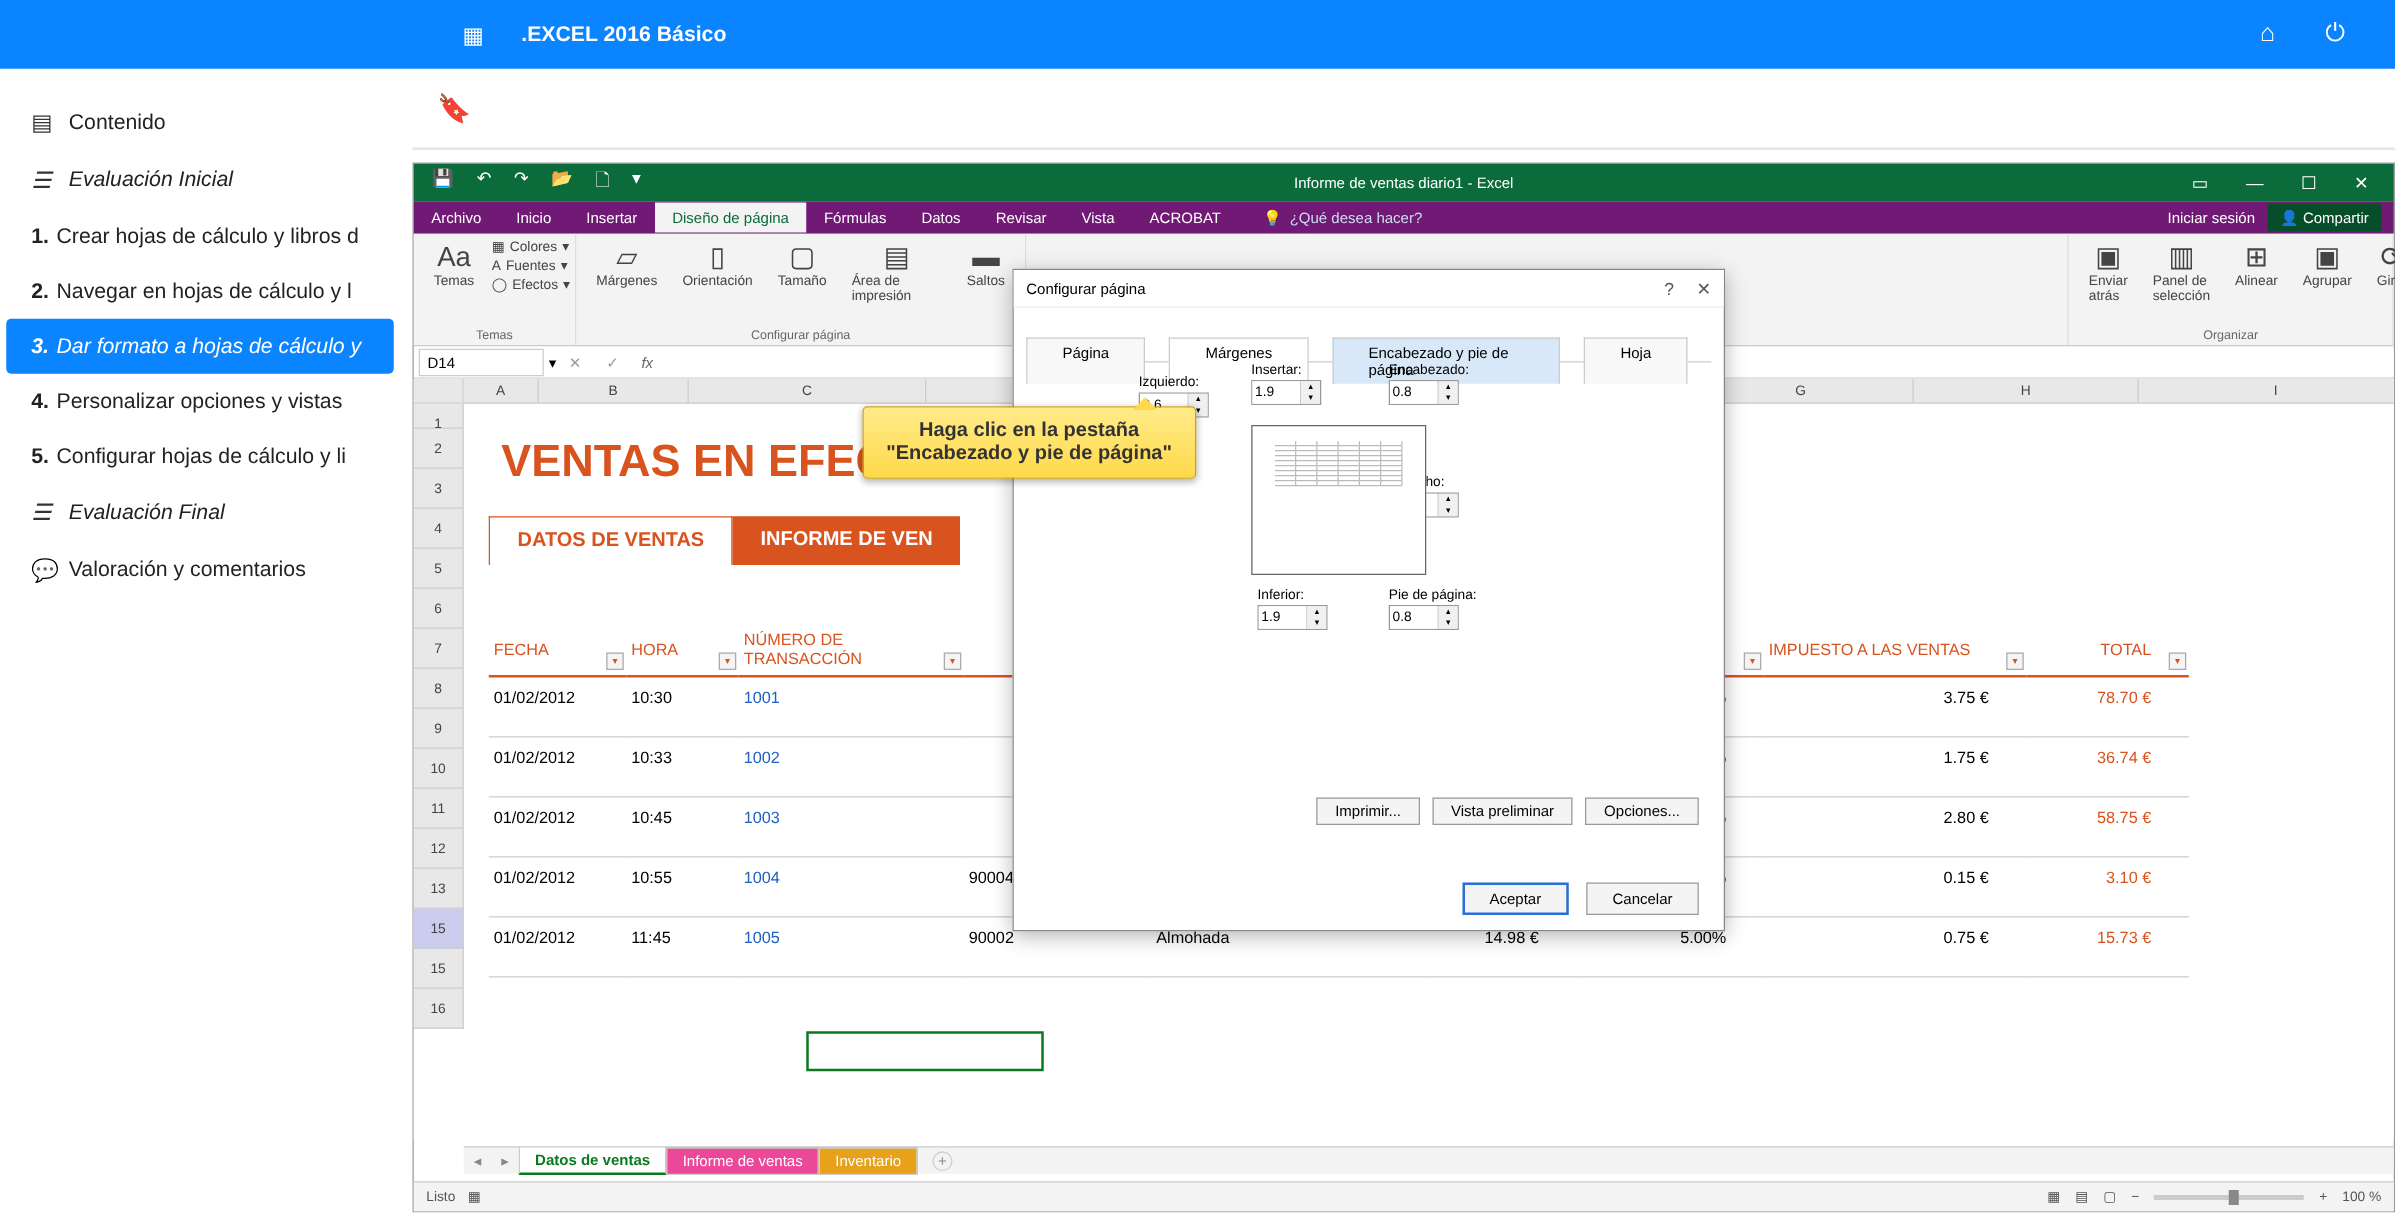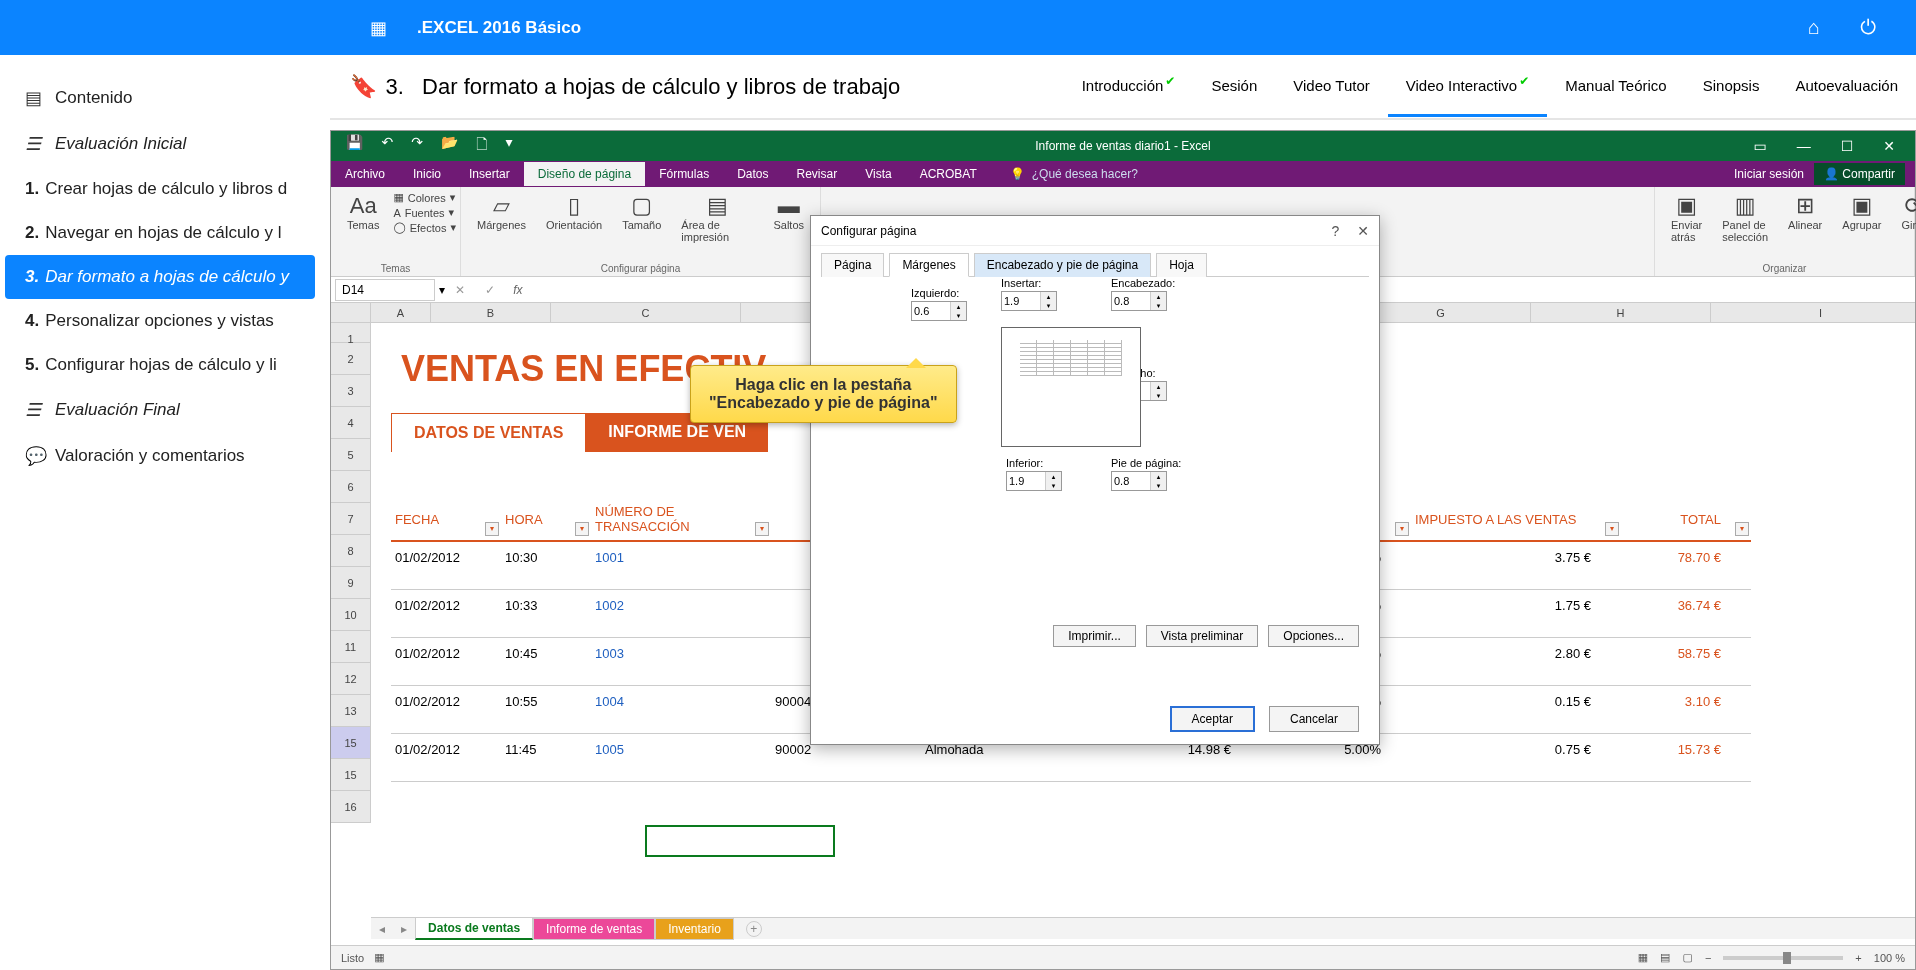--- a/index.html
+++ b/index.html
@@ -90,21 +90,21 @@
 .statusbar .right { margin-left: auto; display: flex; align-items: center; gap: 12px; }
 .zoom-slider { width: 120px; height: 4px; background: #ccc; position: relative; }
 .zoom-slider .thumb { position: absolute; left: 50%; top: -4px; width: 8px; height: 12px; background: #888; }
 
 
 .dialog { position: absolute; left: 810px; top: 215px; width: 570px; height: 530px; background: #fff; border: 1px solid #888; box-shadow: 0 4px 16px rgba(0,0,0,0.3); font-size: 12px; z-index: 100; }
 .dialog-titlebar { height: 30px; display: flex; align-items: center; padding: 0 10px; background: #fff; border-bottom: 1px solid #eee; }
 .dialog-titlebar .title { font-size: 12px; }
 .dialog-titlebar .btns { margin-left: auto; display: flex; gap: 18px; font-size: 14px; color: #555; }
 .dialog-tabs { display: flex; margin: 6px 10px 0 10px; border-bottom: 1px solid #ccc; }
-.dialog-tabs .dt { padding: 4px 12px; border: 1px solid #ccc; border-bottom: none; background: #f8f8f8; margin-right: 5px; cursor: pointer; position: relative; top: 1px; }
+.dialog-tabs .dt { padding: 4px 28px; border: 1px solid #ccc; border-bottom: none; background: #f8f8f8; margin-right: 19px; cursor: pointer; position: relative; top: 18px; }
 .dialog-tabs .dt.active { background: #fff; border-bottom: 1px solid #fff; }
 .dialog-tabs .dt.highlight { background: #d8e8f8; }
 .dialog-body { padding: 10px 20px; position: relative; height: 420px; }
 .margin-field { position: absolute; font-size: 11px; }
 .margin-field label { display: block; }
 .margin-field .spin { display: flex; border: 1px solid #999; width: 56px; margin-top: 2px; }
 .margin-field .spin input { width: 38px; border: none; padding: 2px; font-size: 11px; }
 .margin-field .spin .arrows { width: 16px; border-left: 1px solid #ccc; display: flex; flex-direction: column; }
 .margin-field .spin .arrows span { height: 9px; font-size: 7px; text-align: center; line-height: 9px; background: #f0f0f0; }
 .page-preview { position: absolute; left: 190px; top: 50px; width: 140px; height: 120px; border: 1px solid #666; background: #fff; }
@@ -114,21 +114,21 @@
 .fieldset-center { position: absolute; left: 10px; top: 240px; width: 280px; }
 .fieldset-center .legend { font-size: 11px; }
 .fieldset-center label { display: block; margin: 4px 0 0 12px; font-size: 11px; }
 .dialog-buttons { position: absolute; bottom: 50px; right: 20px; display: flex; gap: 10px; }
 .dialog-buttons button { padding: 3px 14px; font-size: 12px; border: 1px solid #999; background: #f4f4f4; cursor: pointer; }
 .dialog-footer { position: absolute; bottom: 12px; right: 20px; display: flex; gap: 14px; }
 .dialog-footer button { padding: 4px 20px; font-size: 12px; border: 1px solid #999; background: #f4f4f4; cursor: pointer; }
 .dialog-footer button.primary { border: 2px solid #2a6fd6; }
 
 
-.callout { position: absolute; left: 690px; top: 325px; background: linear-gradient(#ffeb8a, #ffd94a); border: 1px solid #c9a21a; border-radius: 4px; padding: 10px 18px; font-size: 16px; font-weight: 600; color: #333; text-align: center; z-index: 200; box-shadow: 0 2px 6px rgba(0,0,0,0.3); margin-top: 40px; }
+.callout { position: absolute; left: 690px; top: 325px; background: linear-gradient(#ffeb8a, #ffd94a); border: 1px solid #c9a21a; border-radius: 4px; padding: 10px 18px; font-size: 16px; font-weight: 600; color: #333; text-align: center; z-index: 200; box-shadow: 0 2px 6px rgba(0,0,0,0.3); }
 .callout::after { content: ""; position: absolute; top: -18px; right: 30px; border: 10px solid transparent; border-bottom-color: #ffd94a; }
 
 
 .active-cell { position: absolute; border: 2px solid #0a7a1e; background: #fff; left: 645px; top: 825px; width: 190px; height: 32px; z-index: 50; }
 </style>
 </head>
 <body>
 
 <div class="topbar">
   <span class="apps-icon">▦</span>
@@ -174,33 +174,20 @@
     </div>
   <div class="item">
       <span class="icon">💬</span>
       <span>Valoración y comentarios</span>
     </div>
 </div>
 
 <div class="main">
   <div class="lesson-header">
     <span class="bookmark">🔖</span>
-    <span class="title">
-      <span>3.</span>&nbsp;&nbsp;
-      <span>Dar formato a hojas de cálculo y libros de trabajo</span>
-    </span>
-    <div class="tabs">
-      <div class="tab"><span>Introducción</span><span class="check">✔</span></div>
-      <div class="tab">Sesión</div>
-      <div class="tab">Video Tutor</div>
-      <div class="tab active"><span>Video Interactivo</span><span class="check">✔</span></div>
-      <div class="tab">Manual Teórico</div>
-      <div class="tab">Sinopsis</div>
-      <div class="tab">Autoevaluación</div>
-    </div>
   </div>
 </div>
 
 <div class="excel">
   <div class="excel-titlebar">
     <div class="qat">
       <span>💾</span>
       <span>↶</span>
       <span>↷</span>
       <span>📂</span>

